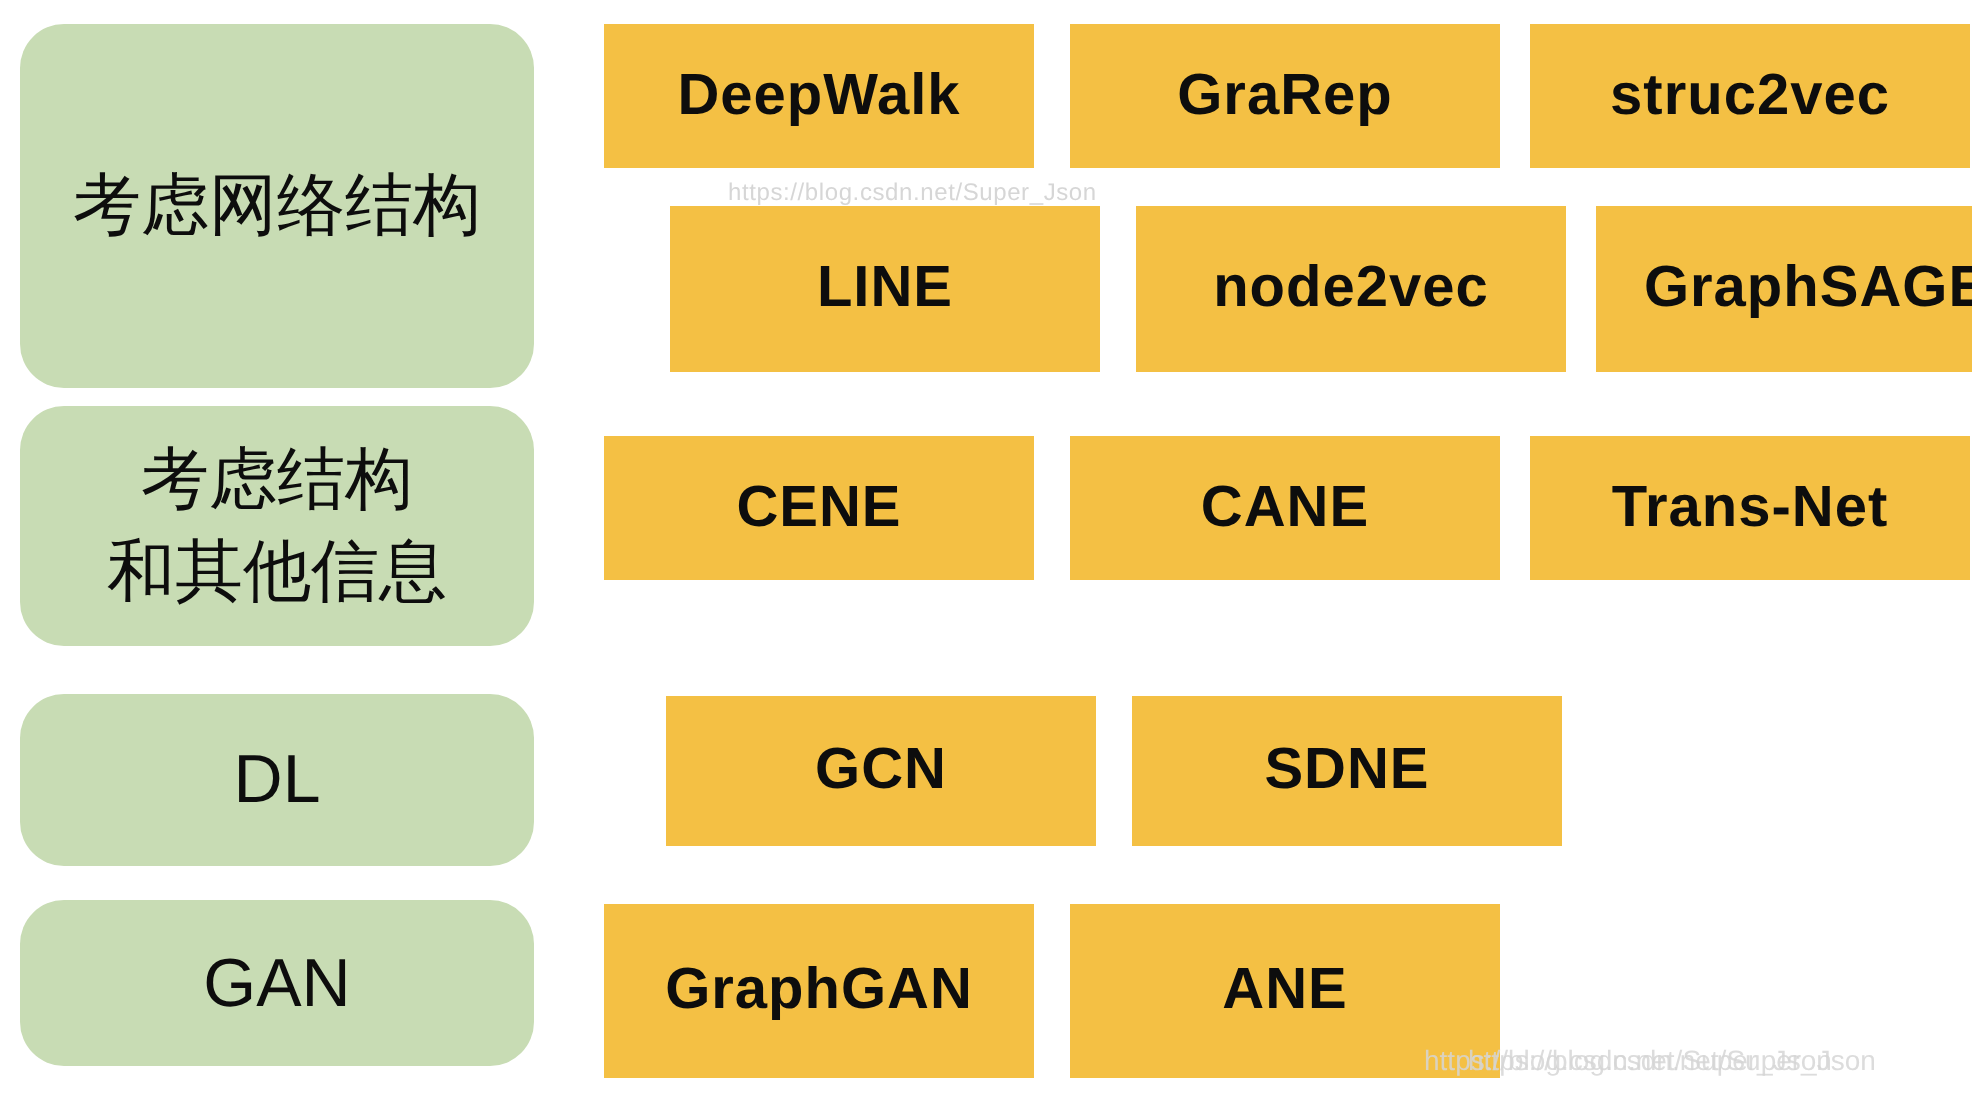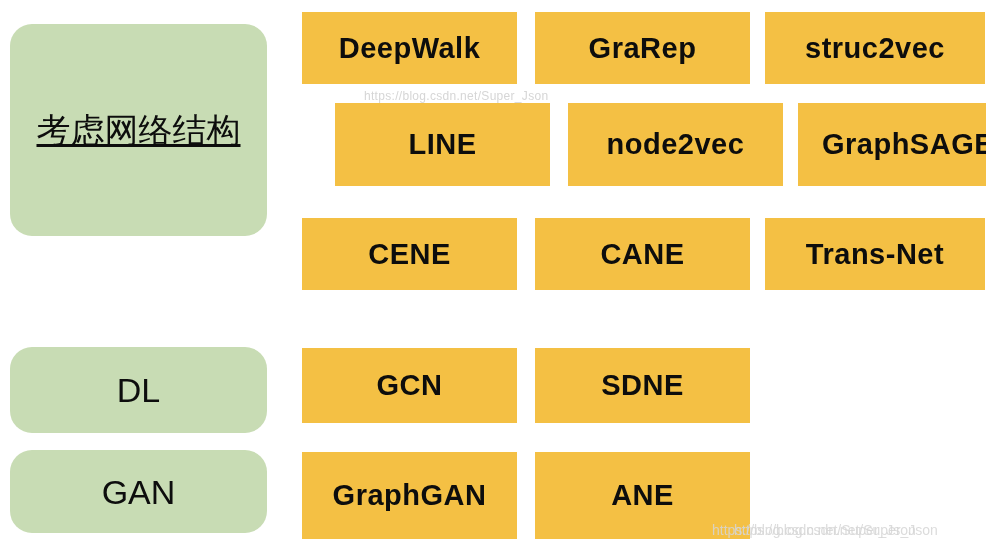--- a/index.html
+++ b/index.html
@@ -28,21 +28,21 @@
     left: 10px; width: 257px;
     background: var(--category-box);
     border-radius: 22px;
     display: flex; flex-direction: column;
     align-items: center; justify-content: center;
     color: var(--text);
     font-size: 34px;
     line-height: 46px;
     text-align: center;
   }
-  .cat.g1 { top: 24px;  height: 212px; text-decoration: underline; }
+  .cat.g1 { top: 12px;  height: 182px; }
   .cat.g2 { top: 203px; height: 120px; }
   .cat.g3 { top: 347px; height: 86px; }
   .cat.g4 { top: 450px; height: 83px; }
 
   
   .method {
     position: absolute;
     background: var(--method-box);
     display: flex; align-items: center; justify-content: center;
     color: var(--text);
@@ -50,21 +50,21 @@
     font-weight: bold;
     letter-spacing: 0.5px;
     text-align: center;
   }
   .c1 { left: 302px; width: 215px; }
   .c2 { left: 535px; width: 215px; }
   .c3 { left: 765px; width: 220px; }
   .r1 { top: 12px;  height: 72px; }
   .r2 { top: 103px; height: 83px; margin-left: 33px; }
   .r3 { top: 218px; height: 72px; }
-  .r4 { top: 348px; height: 75px; }
+  .r4 { top: 348px; height: 75px; margin-left: 31px; }
   .r5 { top: 452px; height: 87px; }
 
   
   .wm {
     position: absolute;
     color: var(--watermark);
     font-family: "Liberation Sans", "DejaVu Sans", sans-serif;
     white-space: nowrap;
     pointer-events: none;
   }
@@ -89,20 +89,24 @@
 <body>
 
 <div class="canvas">
 
   <div class="wm wm-top">https://blog.csdn.net/Super_Json</div>
 
   <div class="cat g1">
     <div>考虑网络结构</div>
   </div>
 
+  <div class="cat g2">
+    <div>考虑结构</div>
+    <div>和其他信息</div>
+  </div>
 
   <div class="cat g3">
     <div>DL</div>
   </div>
 
   <div class="cat g4">
     <div>GAN</div>
   </div>
 
   <div class="method r1 c1">DeepWalk</div>

